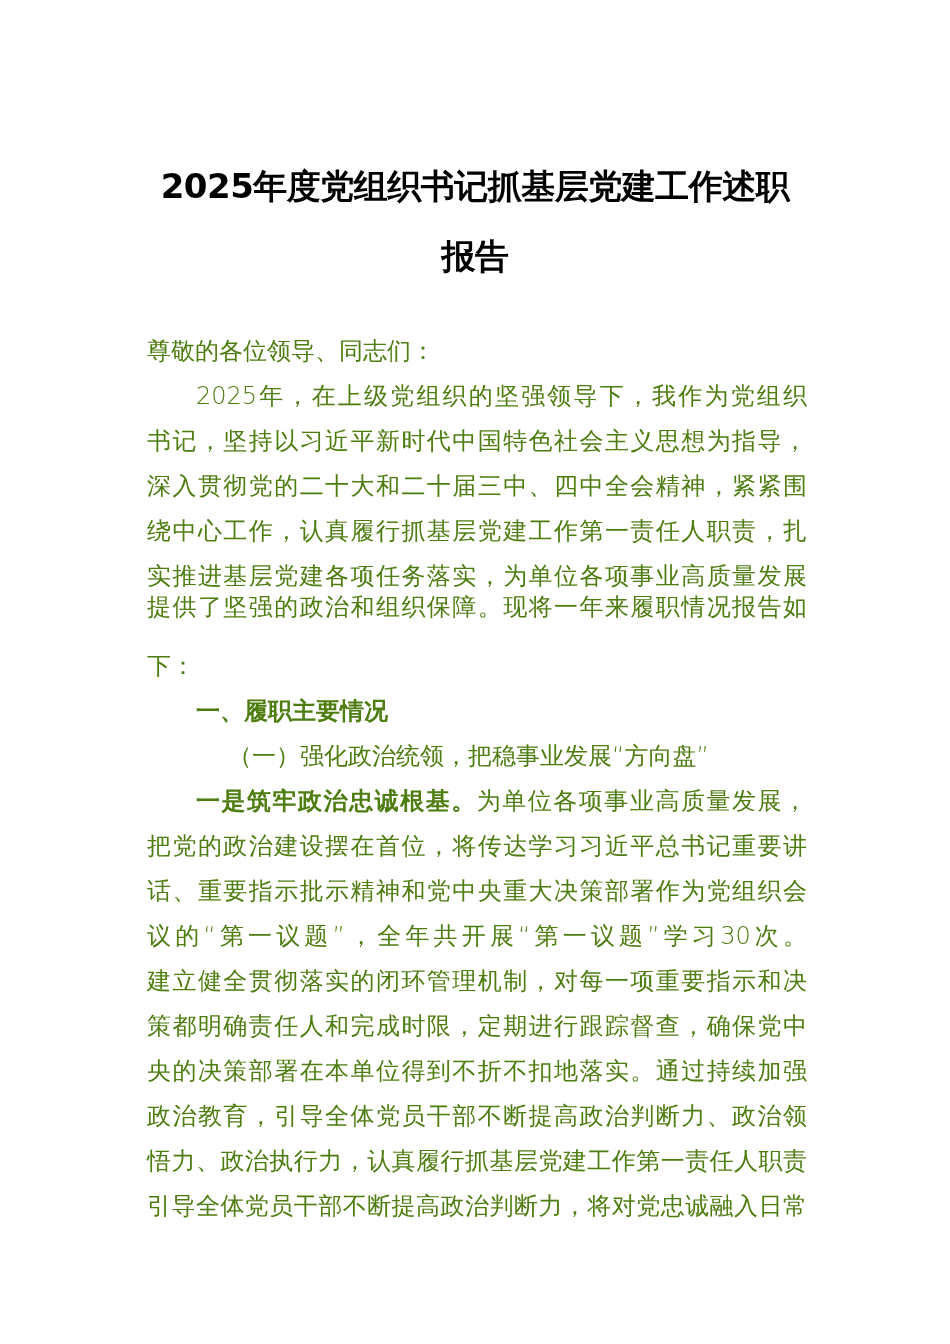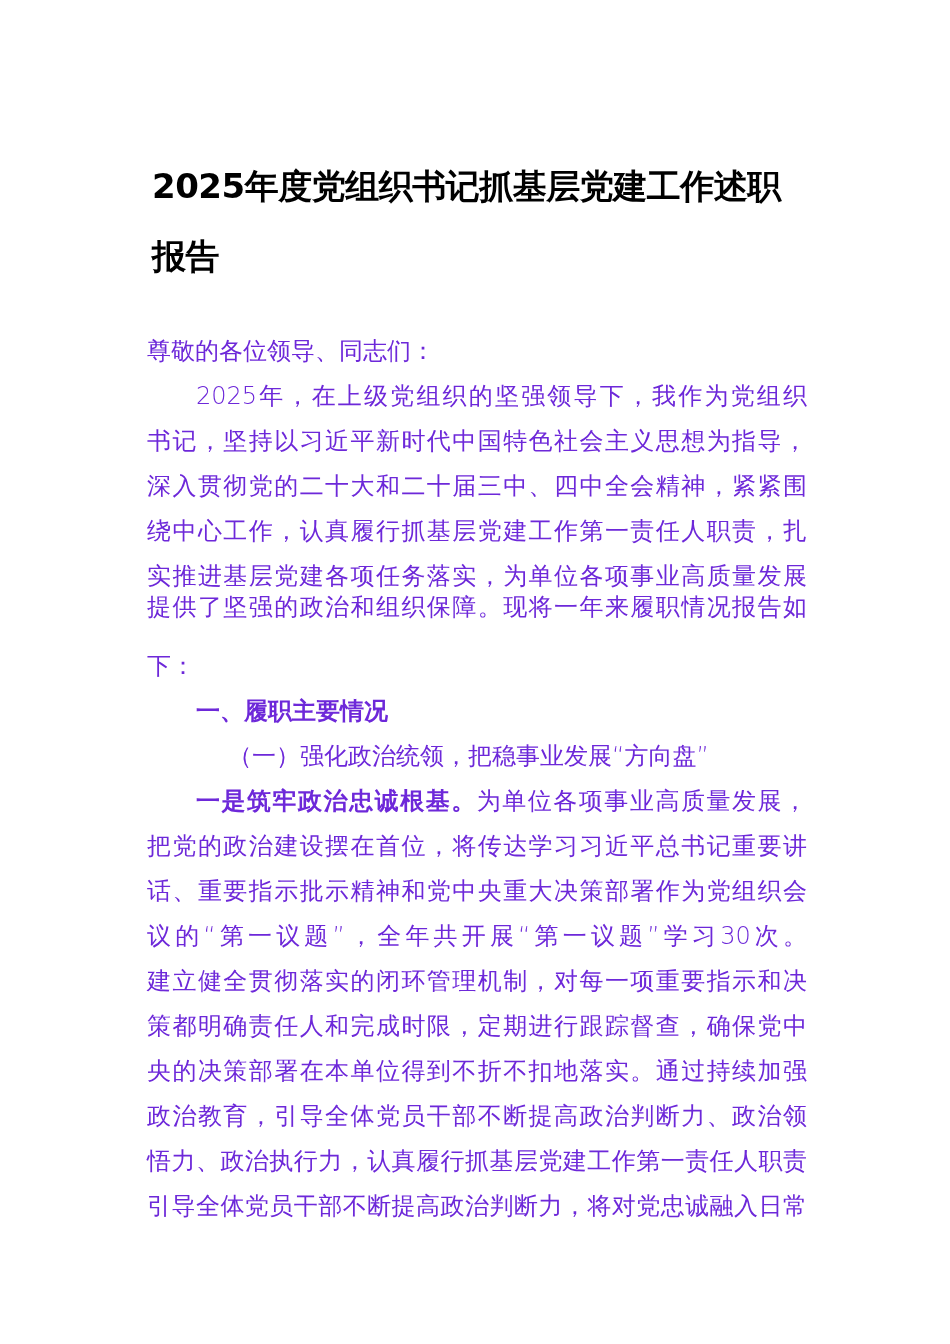--- a/index.html
+++ b/index.html
@@ -3,32 +3,32 @@
   <meta charset="utf-8">
   <style>
     html, body { margin: 0; padding: 0; background: #ffffff; }
     body {
       width: 950px; height: 1344px; overflow: hidden; position: relative;
       font-family: "DejaVu Serif", "Liberation Serif", serif;
       color: #000000;
     }
     .page { position: absolute; left: 0; top: 0; width: 950px; height: 1344px; background: #ffffff; }
     .title {
-      position: absolute; left: 152px; width: 670px; text-align: left;
+      position: absolute; left: 140px; width: 670px; text-align: center;
       font-weight: bold; font-size: 34px; line-height: 40px; letter-spacing: -0.5px;
       font-family: "DejaVu Sans", "Liberation Sans", sans-serif;
     }
     .title.l1 { top: 166px; }
     .title.l2 { top: 236px; }
     .line {
       position: absolute; left: 147px; width: 660px;
       font-size: 24px; line-height: 30px; height: 30px; white-space: nowrap;
       text-align: justify; text-align-last: justify;
       font-family: "DejaVu Sans", "Liberation Sans", sans-serif;
-      font-weight: 300; color: #6d28d9;
+      font-weight: 300; color: #4d7c0f;
     }
     .line.left { text-align: left; text-align-last: left; }
     .line.indent { left: 196px; width: 611px; }
     .h1 { font-weight: bold; left: 196px; text-align: left; text-align-last: left; }
     .h2 { left: 180px; text-align: left; text-align-last: left; margin-left: 48px; }
     .b { font-weight: bold; }
   </style>
 </head>
 <body>
 

